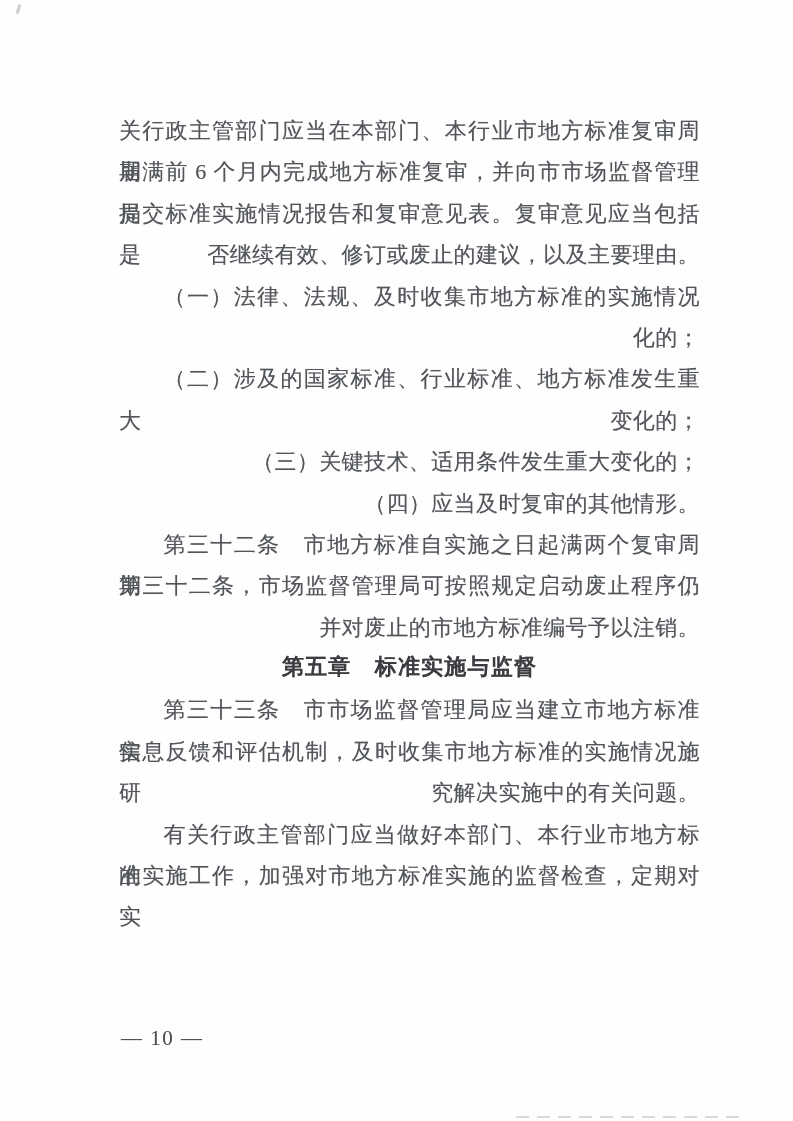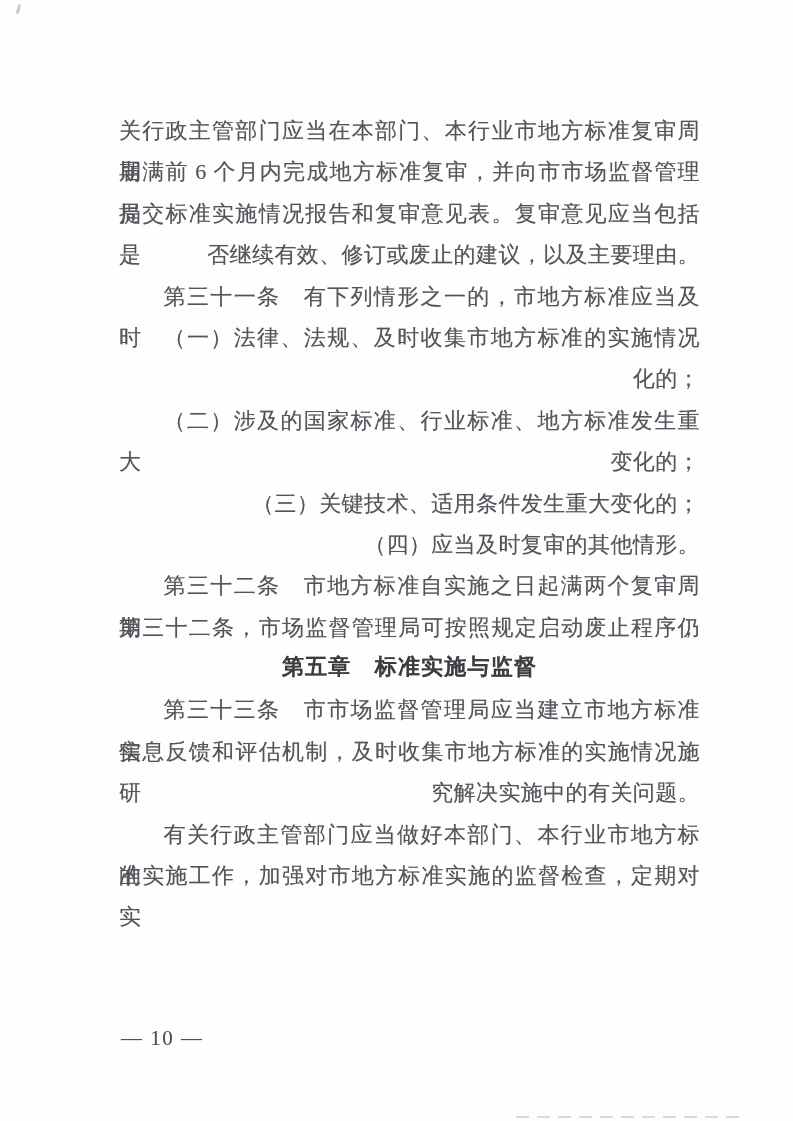--- a/index.html
+++ b/index.html
@@ -82,29 +82,29 @@
 </head>
 <body>
 
 <div class="page">
 
   <div class="content">
     <div class="line j">关行政主管部门应当在本部门、本行业市地方标准复审周期</div>
     <div class="line j">届满前 6 个月内完成地方标准复审，并向市市场监督管理局</div>
     <div class="line j">提交标准实施情况报告和复审意见表。复审意见应当包括是</div>
     <div class="line">否继续有效、修订或废止的建议，以及主要理由。</div>
-    <div class="line j i">第三十一条　有下列情形之一的，市地方标准应当及时</div>
     <div class="line j i">（一）法律、法规、及时收集市地方标准的实施情况</div>
     <div class="line">化的；</div>
     <div class="line j i">（二）涉及的国家标准、行业标准、地方标准发生重大</div>
     <div class="line">变化的；</div>
     <div class="line i">（三）关键技术、适用条件发生重大变化的；</div>
     <div class="line i">（四）应当及时复审的其他情形。</div>
     <div class="line j i">第三十二条　市地方标准自实施之日起满两个复审周期仍</div>
     <div class="line j">第三十二条，市场监督管理局可按照规定启动废止程序，</div>
+    <div class="line">并对废止的市地方标准编号予以注销。</div>
     <div class="line heading">第五章　标准实施与监督</div>
     <div class="line j i">第三十三条　市市场监督管理局应当建立市地方标准实施</div>
     <div class="line j">信息反馈和评估机制，及时收集市地方标准的实施情况，研</div>
     <div class="line">究解决实施中的有关问题。</div>
     <div class="line j i">有关行政主管部门应当做好本部门、本行业市地方标准</div>
     <div class="line j">的实施工作，加强对市地方标准实施的监督检查，定期对实</div>
   </div>
 
   <div class="footer">— 10 —</div>
 

